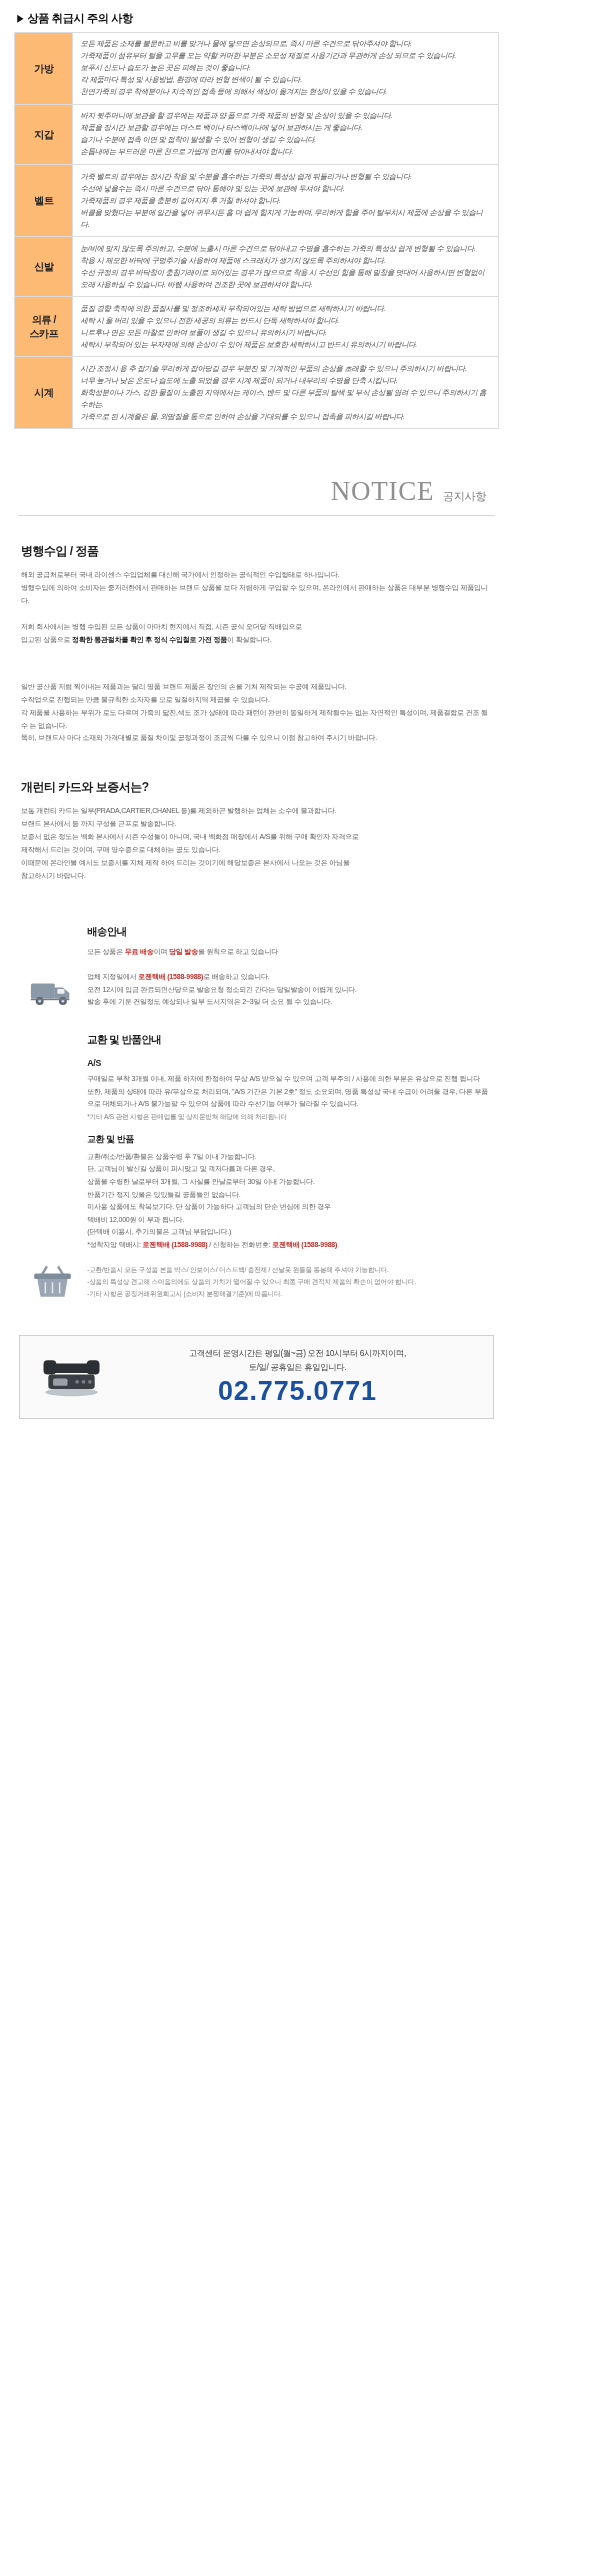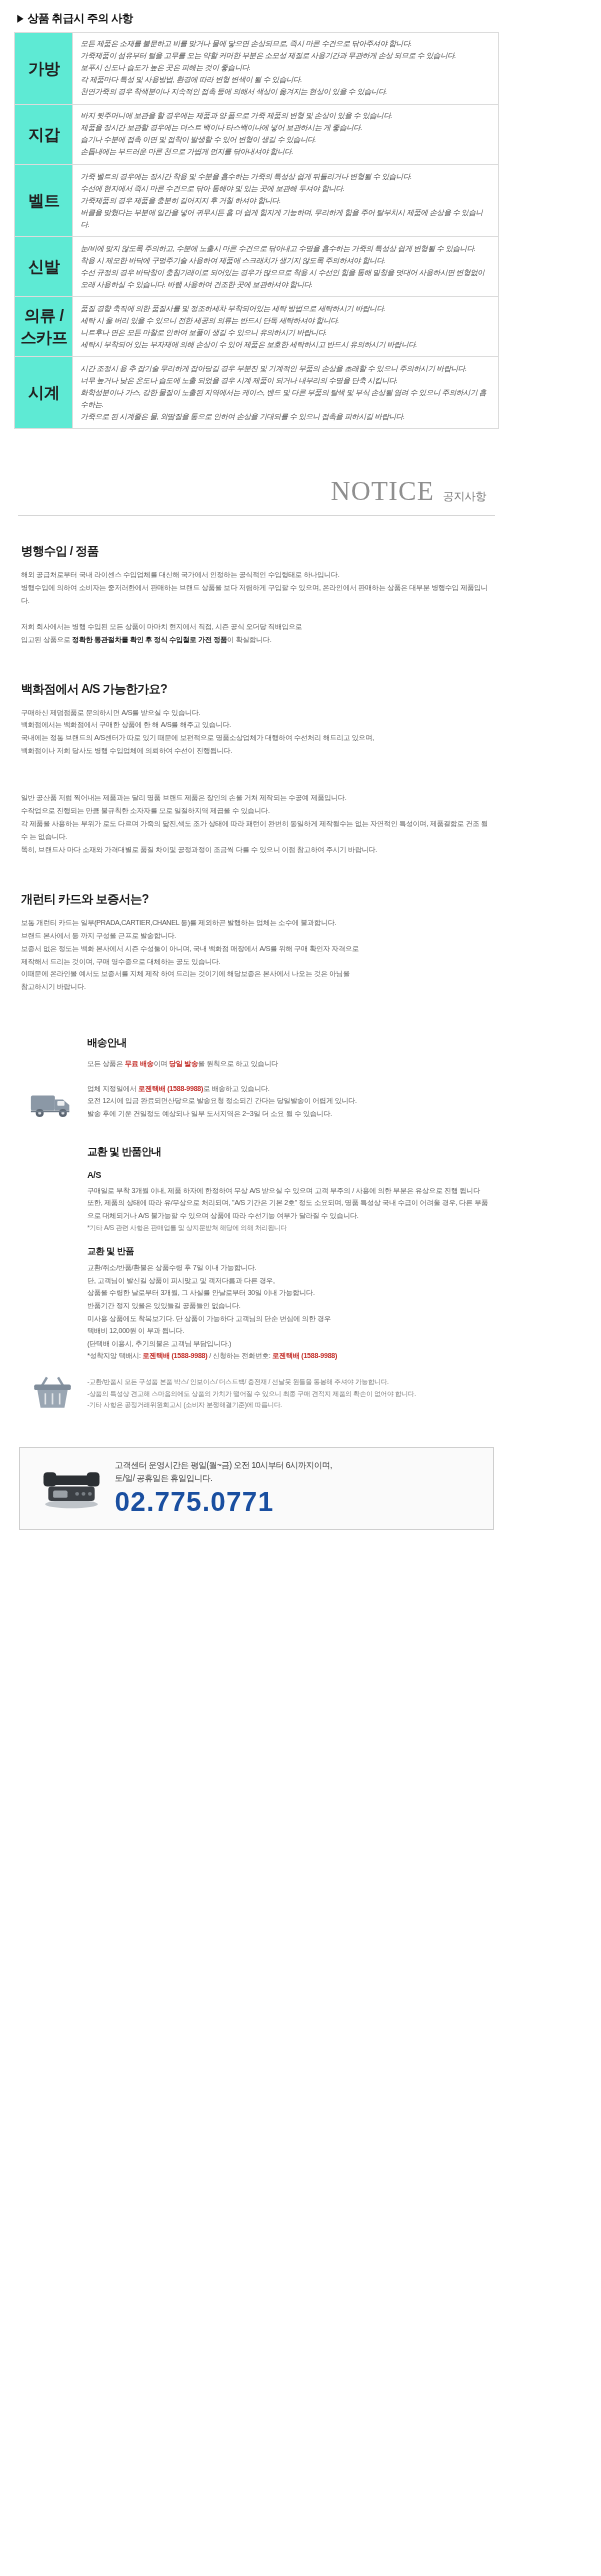--- a/index.html
+++ b/index.html
@@ -19,22 +19,22 @@
     font-size:11.2px; font-weight:bold; color:#111;
     padding:0 0 5.6px 1.6px; letter-spacing:-0.4px;
   }
   .care-title .tri { font-size:8.8px; margin-right:3.2px; color:#111; }
   .care-table {
     width:100%; border-collapse:collapse;
     border-top:0.8px solid #b9b9b9; border-bottom:0.8px solid #b9b9b9;
     border-left:0.8px solid #d8d8d8; border-right:0.8px solid #d8d8d8;
   }
   .care-table th {
-    width:58px; background:#5eead4; border:0.8px solid #dcdcdc;
-    font-size:16px; font-weight:bold; color:#222;
+    width:58px; background:#fdba74; border:0.8px solid #dcdcdc;
+    font-size:10px; font-weight:bold; color:#222;
     letter-spacing:-0.4px; line-height:1.35; vertical-align:middle;
     padding:4.8px 1.6px;
   }
   .care-table td {
     border:0.8px solid #dcdcdc; padding:5.6px 7.2px;
     font-size:7.4px; line-height:1.62; color:#4a4a4a;
     letter-spacing:-0.3px; vertical-align:middle;font-style:italic;
   }
   .care-table td p { margin:0; }
 
@@ -88,21 +88,21 @@
   .info-t .red { color:#c4302b; font-weight:bold; }
   .info-t .sm { font-size:6.6px; color:#7a7a7a; }
 
   
   .phone-wrap { padding:14.4px 19px 32px 19px; }
   .phone-box {
     border:0.8px solid #cfcfcf; background:#fafafa;
     display:flex; align-items:center; padding:11.2px 13px;
   }
   .phone-ico { width:77px; min-width:77px; text-align:center; }
-  .phone-txt { flex:1; padding-left:4.8px; }
+  .phone-txt { flex:1; padding-left:4.8px;text-align:center; }
   .phone-small {
     font-size:8.4px; color:#3c3c3c; letter-spacing:-0.4px; line-height:1.6;
   }
   .phone-num {
     font-size:27px; color:#1a4fa0; font-weight:bold; letter-spacing:0.8px;
     font-family:"Liberation Sans", sans-serif; margin-top:1.6px;
   }
   svg { display:block; margin:0 auto; }
 </style>
 </head>
@@ -132,21 +132,21 @@
             <p>바지 뒷주머니에 보관을 할 경우에는 제품과 양 폼으로 가죽 제품의 변형 및 손상이 있을 수 있습니다.</p>
             <p>제품을 장시간 보관할 경우에는 더스트 백이나 타스백이나에 넣어 보관하시는 게 좋습니다.</p>
             <p>습기나 수분에 접촉 이면 및 접착이 발생할 수 있어 변형이 생길 수 있습니다.</p>
             <p>손톱내에는 부드러운 마른 천으로 가볍게 먼지를 닦아내셔야 합니다.</p>
           </td>
         </tr>
         <tr>
           <th>벨트</th>
           <td>
             <p>가죽 벨트의 경우에는 장시간 착용 및 수분을 흡수하는 가죽의 특성상 쉽게 뒤틀리거나 변형될 수 있습니다.</p>
-            <p>수선에 현지에서 즉시 마른 수건으로 닦아 통해야 및 있는 곳에 보관해 두셔야 합니다.</p>
+            <p>수선에 넣을수는 즉시 마른 수건으로 닦아 통해야 및 있는 곳에 보관해 두셔야 합니다.</p>
             <p>가죽제품의 경우 제품을 충분히 길어지지 후 거칠 하셔야 합니다.</p>
             <p>버클을 맞혔다는 부분에 일간을 넣어 귀무시든 홈 더 쉽게 힘지게 기능하며, 무리하게 힘을 주어 탈부치시 제품에 손상을 수 있습니다.</p>
           </td>
         </tr>
         <tr>
           <th>신발</th>
           <td>
             <p>눈/비에 맞지 않도록 주의하고, 수분에 노출시 마른 수건으로 닦아내고 수명을 흡수하는 가죽의 특성상 쉽게 변형될 수 있습니다.</p>
             <p>착용 시 제모한 바닥에 구멍주기술 사용하여 제품에 스크래치가 생기지 않도록 주의하셔야 합니다.</p>
             <p>수선 규정의 경우 바닥창이 충침기래이로 되어있는 경우가 많으므로 착용 시 수선인 힘을 통해 밑창을 덧대어 사용하시면 변형없이 오래 사용하실 수 있습니다. 바램 사용하여 건조한 곳에 보관하셔야 합니다.</p>
@@ -189,29 +189,20 @@
         <p>해외 공급처로부터 국내 라이센스 수입업체를 대신해 국가에서 인정하는 공식적인 수입형태로 하나입니다.</p>
         <p>병행수입에 의하여 소비자는 중저러한에서 판매하는 브랜드 상품을 보다 저렴하게 구입할 수 있으며, 온라인에서 판매하는 상품은 대부분 병행수입 제품입니다.</p>
         <p>&nbsp;</p>
         <p>저희 회사에서는 병행 수입된 모든 상품이 마마치 현지에서 직접, 시즌 공식 오더당 직배입으로</p>
         <p>
           <span>입고된 상품으로 </span><span class="em">정확한 통관절차를 확인 후 정식 수입철로 가전 정품</span><span>이 확실합니다.</span>
         </p>
       </div>
     </div>
 
-    <div class="faq-item">
-      <div class="faq-q">백화점에서 A/S 가능한가요?</div>
-      <div class="faq-a">
-        <p>구매하신 제덤점품로 문의하시면 A/S를 받으실 수 있습니다.</p>
-        <p>백화점에서는 백화점에서 구매한 상품에 한 해 A/S를 해주고 있습니다.</p>
-        <p>국내에는 정통 브랜드의 A/S센터가 따로 있기 때문에 보편적으로 명품소상업체가 대행하여 수선처리 해드리고 있으며,</p>
-        <p>백화점이나 저희 당사도 병행 수입업체에 의뢰하여 수선이 진행됩니다.</p>
-      </div>
-    </div>
 
     <div class="faq-item">
       <div class="faq-a">
         <p>일반 공산품 저럼 찍어내는 제품과는 달리 명품 브랜드 제품은 장인의 손을 거쳐 제작되는 수공예 제품입니다.</p>
         <p>수작업으로 진행되는 만큼 불규칙한 소자자를 모로 일절하지역 제곱을 수 있습니다.</p>
         <p>각 제품을 사용하는 부위가 로도 다르며 가죽의 닳진,색도 조가 상태에 따라 패턴이 완변히 동일하게 제작될수는 없는 자연적인 특성이며, 제품결함로 건조 될 수 는 없습니다.</p>
         <p>똑히, 브랜드사 마다 소재와 가격대별로 품질 차이및 공정과정이 조금씩 다를 수 있으니 이점 참고하여 주시기 바랍니다.</p>
       </div>
     </div>
 

